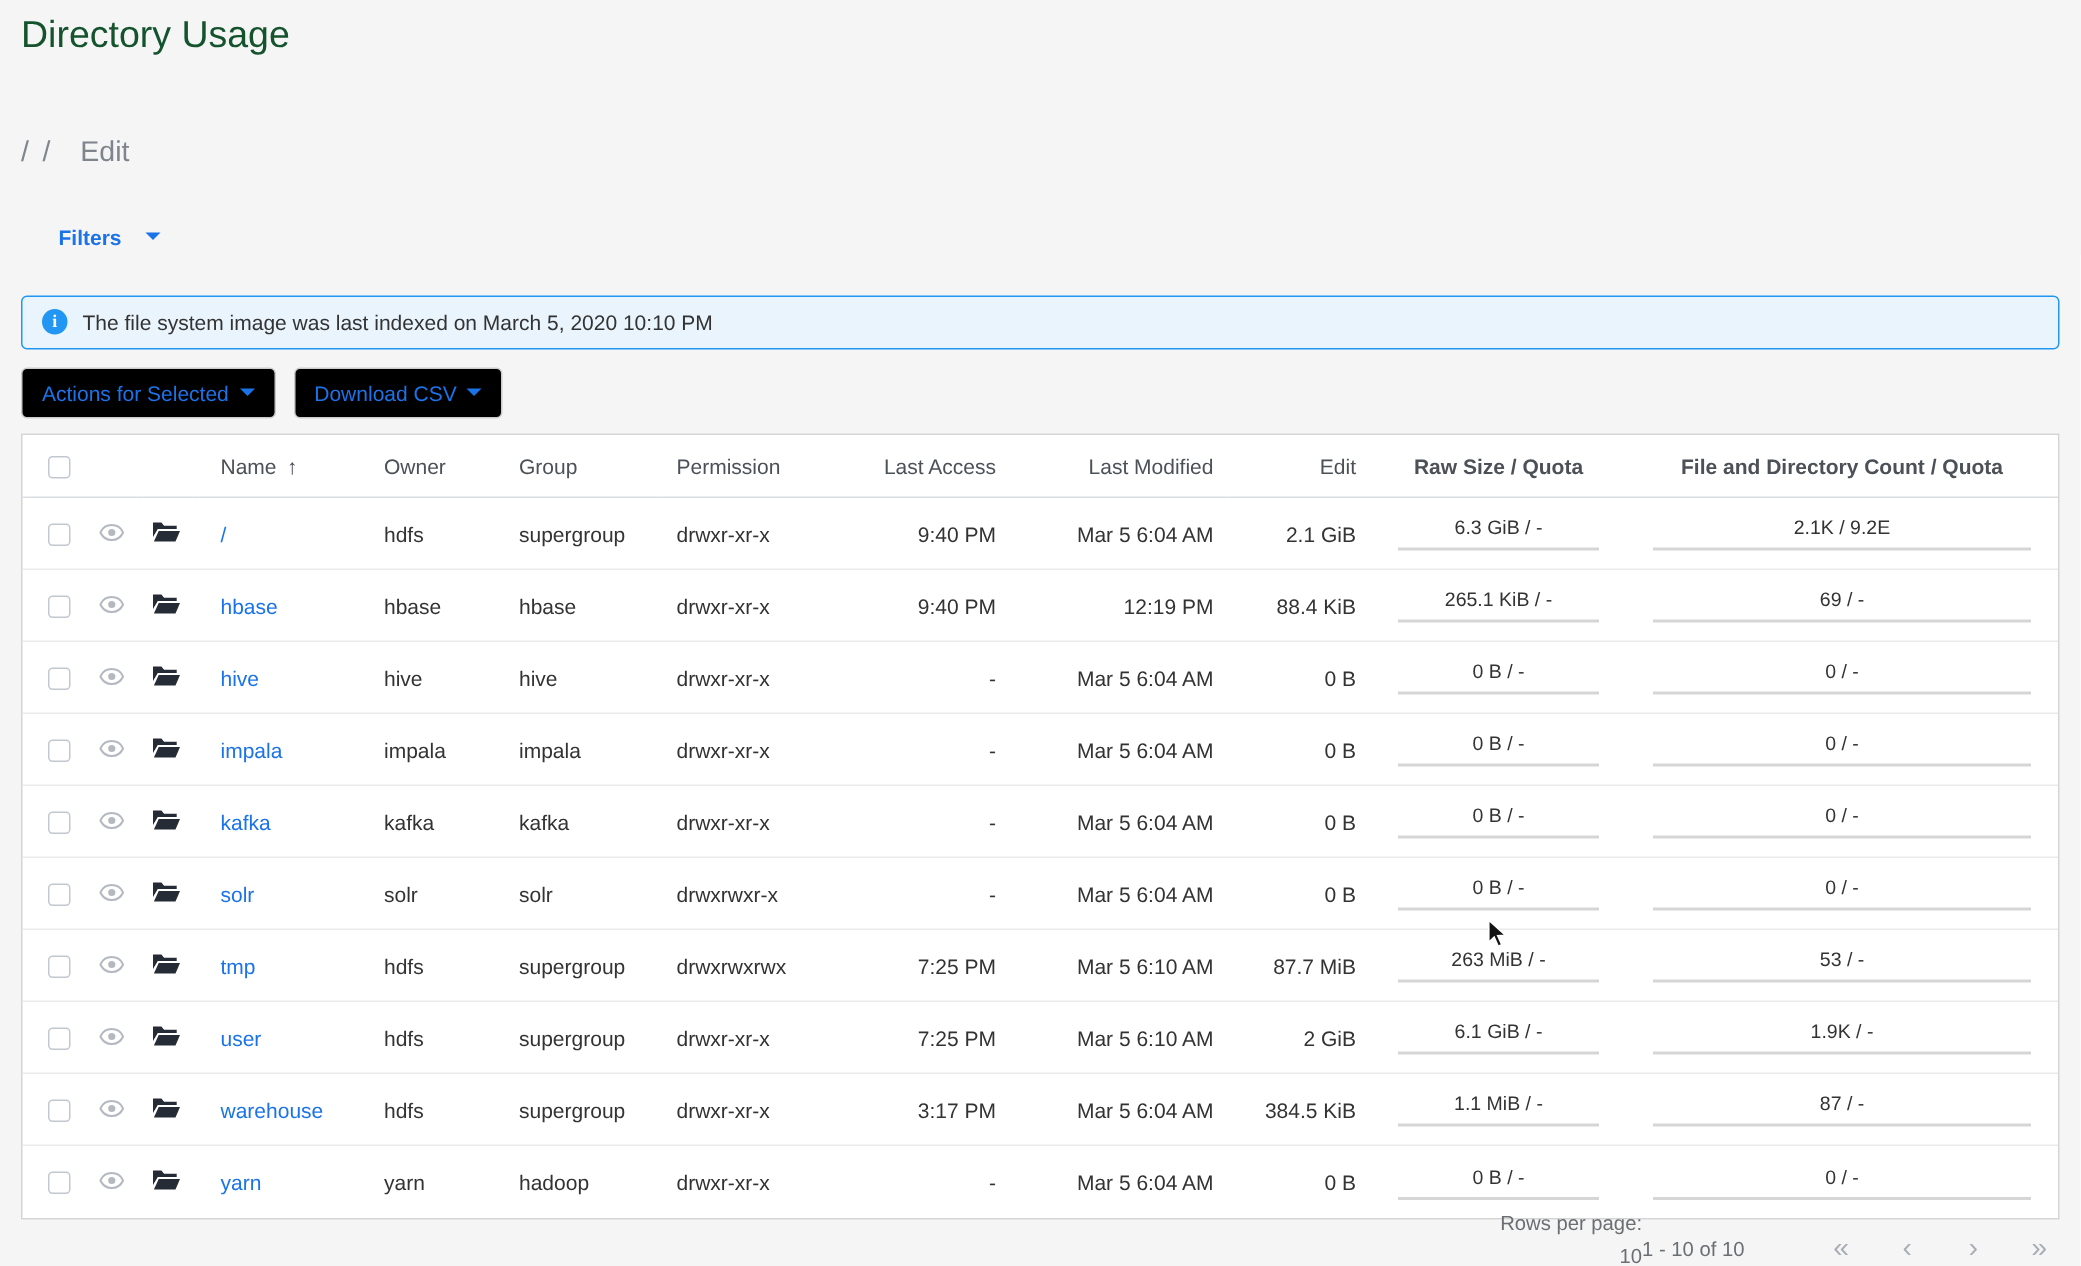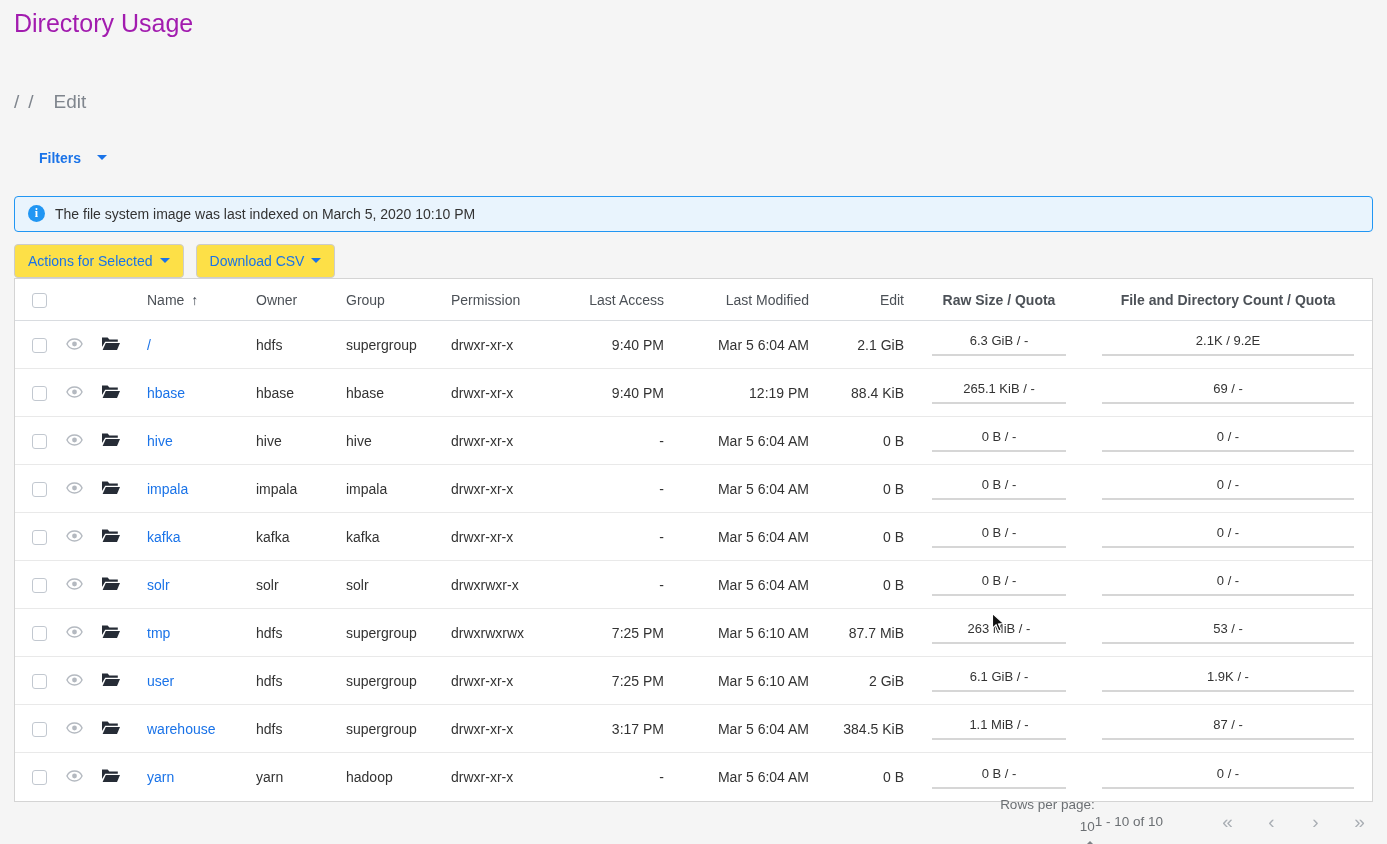--- a/index.html
+++ b/index.html
@@ -7,21 +7,21 @@
   body {
     background:#f5f5f5;
     font-family:"Liberation Sans", sans-serif;
     color:#333;
     position:relative;
     overflow:hidden;
   }
   .page { padding:0 14px; }
 
   .page-title {
-    font-size:25px; font-weight:400; color:#a21caf;
+    font-size:25px; font-weight:400; color:#14532d;
     padding-top:9px; line-height:1.15;
   }
 
   .breadcrumb {
     margin-top:53px; font-size:19px; color:#7f858d;
     display:flex; align-items:center; gap:9px;
   }
   .breadcrumb a { color:#7f858d; text-decoration:none; }
 
   .filters-toggle {
@@ -43,28 +43,28 @@
   }
   .info-icon {
     width:17px; height:17px; border-radius:50%; background:#2196f3;
     color:#fff; font-size:12px; font-weight:700; font-style:normal;
     display:inline-flex; align-items:center; justify-content:center;
     font-family:"Liberation Serif", serif; flex:0 0 17px;
   }
 
   .toolbar { margin-top:12px; display:flex; gap:12px; }
   .btn {
-    height:34px; background:#fde047; border:1px solid #ccc; border-radius:4px;
+    height:34px; background:#000000; border:1px solid #ccc; border-radius:4px;
     color:#1a73e8; font-size:14px; padding:16px 13px;
     display:inline-flex; align-items:center; gap:7px; cursor:pointer;
     font-family:"Liberation Sans", sans-serif;
   }
 
   .table-wrap {
-    background:#fff;
+    margin-top:10px; background:#fff;
     border:1px solid #d4d4d4;
   }
   table { width:100%; border-collapse:collapse; table-layout:fixed; }
   th {
     height:42px; font-size:14px; font-weight:400; color:#4c5157;
     border-bottom:1px solid #d9dce0; text-align:left; padding:0 10px;
     white-space:nowrap; overflow:hidden;
   }
   td {
     height:48px; font-size:14px; color:#333; padding:0 10px;

